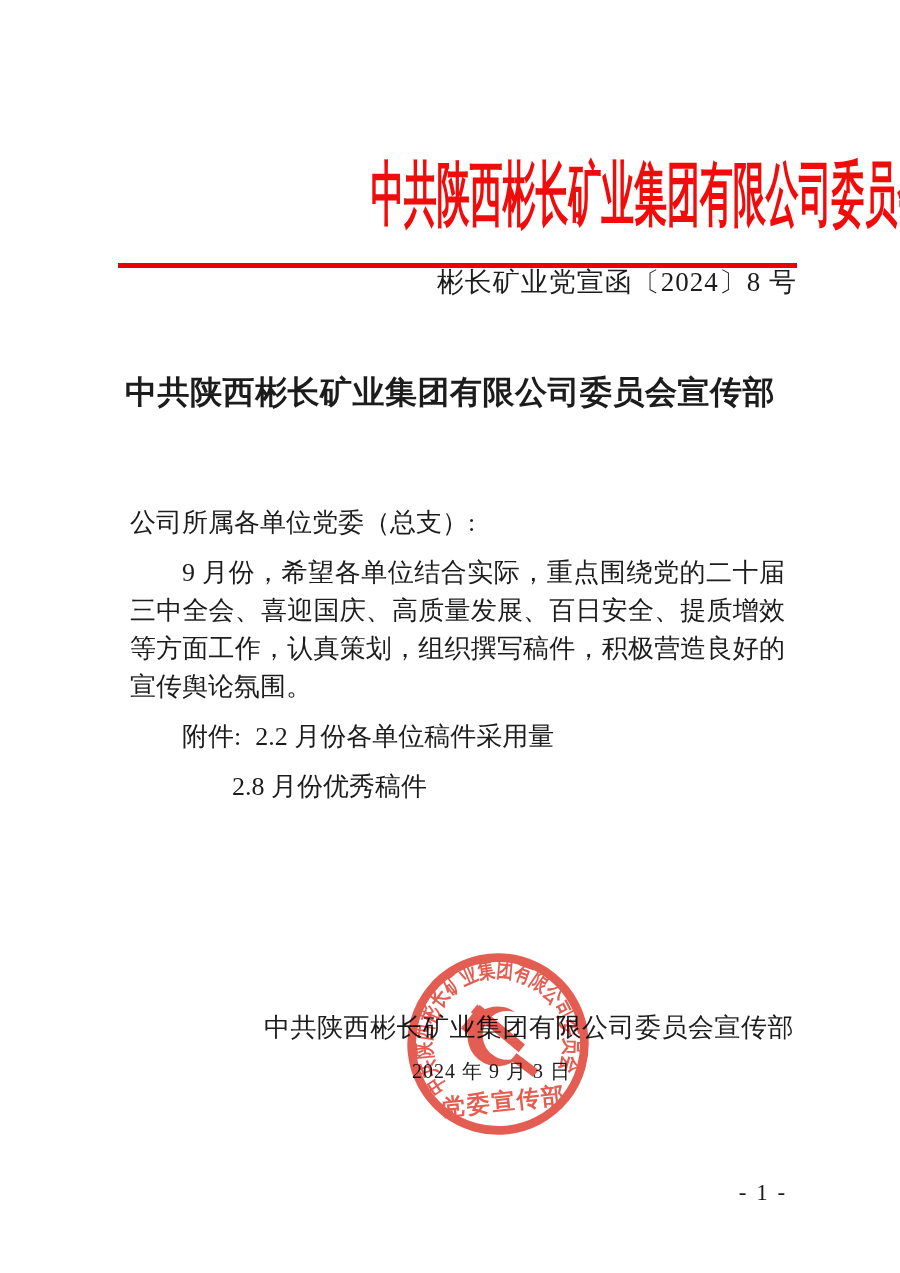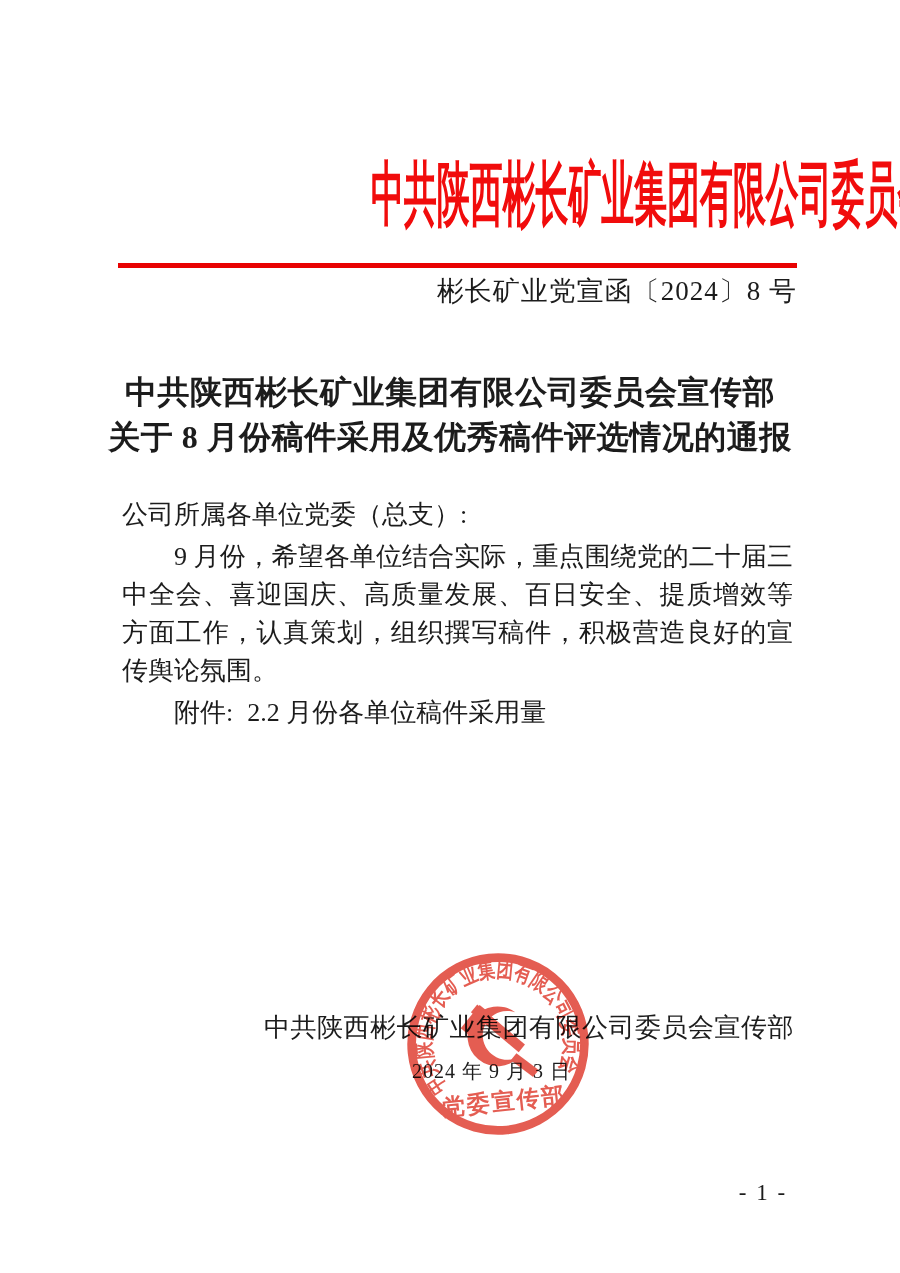--- a/index.html
+++ b/index.html
@@ -26,21 +26,21 @@
     transform:scaleX(0.47);
     transform-origin:center;
     letter-spacing:0px;
     line-height:1.05;
   }
   .red-rule{
     position:absolute;top:263px;left:118px;width:679px;height:5px;
     background:#e80202;
   }
   .doc-number{
-    position:absolute;top:273px;left:118px;width:679px;
+    position:absolute;top:264px;left:118px;width:679px;
     text-align:right;
     font-size:27px;
     letter-spacing:1px;
     white-space:nowrap;
   }
   
   .doc-title{
     position:absolute;top:370px;left:60px;width:780px;
     text-align:center;
     font-weight:bold;
@@ -48,21 +48,21 @@
     line-height:45px;
     letter-spacing:0.5px;
   }
   
   .body-text{
     position:absolute;top:492px;left:118px;width:679px;
     font-size:26px;
     line-height:38px;
     text-align:justify;
   }
-  .body-text p{margin:4px;}
+  .body-text p{margin:12px;}
   .body-text p.indent{text-indent:2em;}
   .attach-line{white-space:nowrap;}
   .attach-line .label{margin-right:14px;font-family:Liberation Serif, serif;}
   .attach-line2{padding-left:102px;white-space:nowrap;}
   
   .sig-line{
     position:absolute;top:1010px;left:264px;
     font-size:26px;
     letter-spacing:0.5px;
     white-space:nowrap;
@@ -97,28 +97,30 @@
 <div class="page">
 
   <div class="letterhead-title">
     <span class="stretch">中共陕西彬长矿业集团有限公司委员会宣传部</span>
   </div>
   <div class="red-rule"></div>
   <div class="doc-number">彬长矿业党宣函〔2024〕8 号</div>
 
   <div class="doc-title">
     <div>中共陕西彬长矿业集团有限公司委员会宣传部</div>
-    <div>关于 8 月份稿件采用及优秀稿件评选情况的通报</div>
   </div>
 
   <div class="body-text">
     <p>公司所属各单位党委（总支）:</p>
     <p class="indent">9 月份，希望各单位结合实际，重点围绕党的二十届三中全会、喜迎国庆、高质量发展、百日安全、提质增效等方面工作，认真策划，组织撰写稿件，积极营造良好的宣传舆论氛围。</p>
     <p class="indent attach-line">
       <span class="label">附件:</span><span>2.2 月份各单位稿件采用量</span>
+    </p>
+    <p class="attach-line2">
+      <span>2.8 月份优秀稿件</span>
     </p>
   </div>
 
   <div class="sig-line">中共陕西彬长矿业集团有限公司委员会宣传部</div>
   <div class="sig-date">2024 年 9 月 3 日</div>
 
   <svg class="seal" viewBox="0 0 200 200" xmlns="http://www.w3.org/2000/svg">
     <circle cx="100" cy="100" r="90" fill="none" stroke="#e1463a" stroke-width="9"></circle>
     <defs>
       <path id="seal-arc" d="M 42.7 140.1 A 70 70 0 1 1 157.3 140.1" fill="none"></path>

